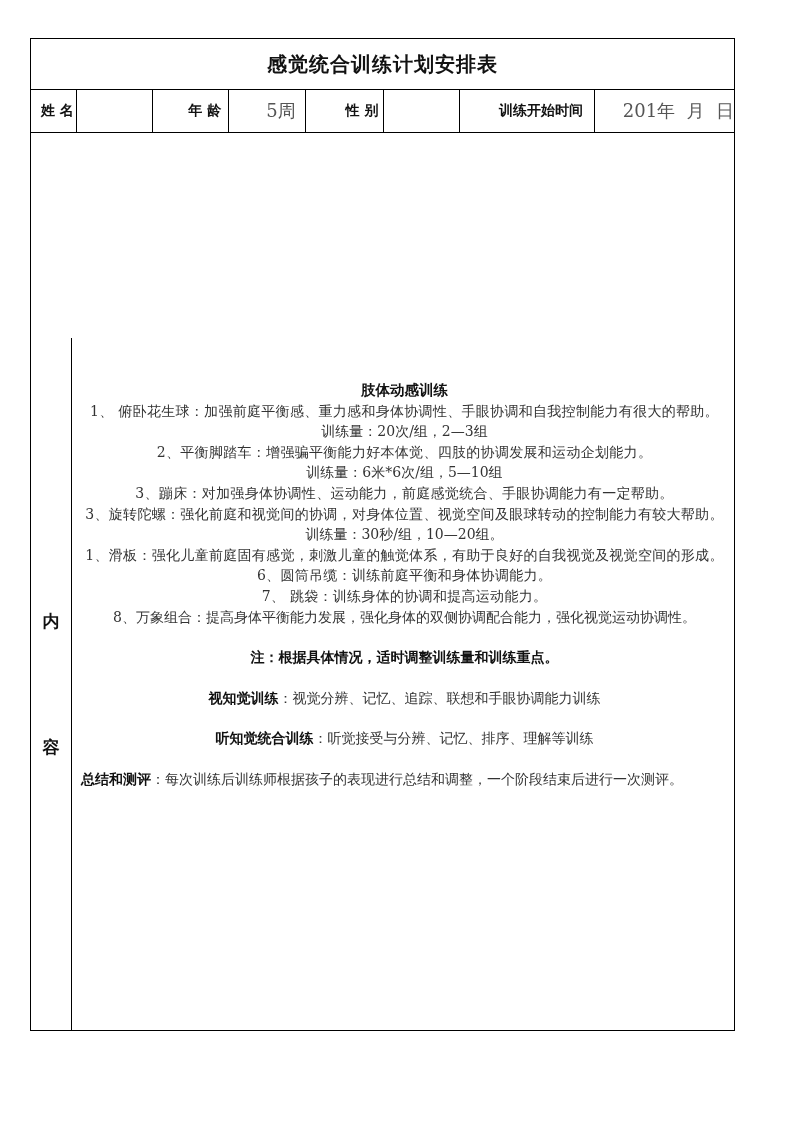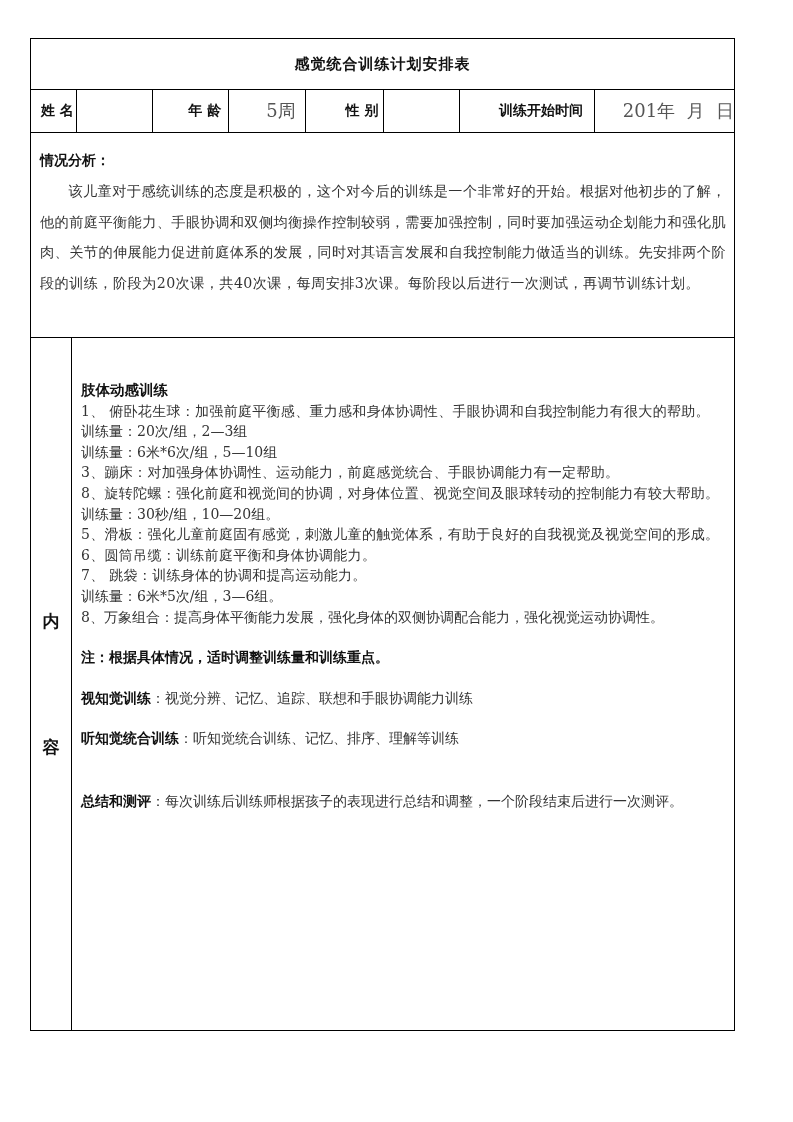--- a/index.html
+++ b/index.html
@@ -1,33 +1,33 @@
 <!DOCTYPE html>
 <html><head>
 <meta charset="utf-8">
 <style>
   html, body { margin: 0; padding: 0; background: #ffffff; }
   body { width: 793px; height: 1122px; position: relative; font-family: "DejaVu Serif", "Liberation Serif", serif; color: #222; }
   .sheet { position: absolute; left: 30px; top: 38px; width: 705px; height: 993px; box-sizing: border-box; border: 1.3px solid #000; }
   .row { position: absolute; left: 0; width: 703px; box-sizing: border-box; }
   .title-row { top: 0; height: 51px; border-bottom: 1.3px solid #000; display: flex; align-items: center; justify-content: center; }
-  .title { font-size: 15px; font-weight: bold; letter-spacing: 1px; color: #111; }
+  .title { font-size: 20px; font-weight: bold; letter-spacing: 1px; color: #111; }
   .info-row { top: 51px; height: 43px; border-bottom: 1.3px solid #000; display: flex; gap: 28px; }
   .cell { box-sizing: border-box; border-right: 1.3px solid #000; height: 100%; display: flex; align-items: center; font-size: 14px; }
   .cell:last-child { border-right: none; }
   .lbl { font-weight: bold; color: #111; }
   .val { color: #555; justify-content: center; font-size: 18px; }
   .analysis-row { top: 94px; height: 205px; border-bottom: 1.3px solid #000; padding: 19px 8px 0 9px; }
   .sec-heading { font-weight: bold; font-size: 14px; color: #111; margin: 0 0 6px 0; }
   .analysis-text { font-size: 14.2px; line-height: 30.5px; text-indent: 2em; text-align: justify; margin: 0; color: #333; letter-spacing: 0.4px; }
   .content-row { top: 299px; height: 692px; display: flex; }
   .side { width: 41px; border-right: 1.3px solid #000; box-sizing: border-box; position: relative; }
   .side span { position: absolute; left: 0; width: 40px; text-align: center; font-weight: bold; font-size: 17px; color: #111; }
   .main { flex: 1; padding: 42px 6px 0 9px; font-size: 14px; color: #333; }
-  .main p { margin: 0; line-height: 20.6px; }
+  .main p { margin: 0; line-height: 20.6px; text-align: center; }
   .main .h { font-weight: bold; font-size: 14.5px; color: #111; }
   .item { padding-left: 2.05em; text-indent: -2.05em; text-align: justify; letter-spacing: 0.3px; }
   .gap { height: 20px; }
   .b { font-weight: bold; color: #111; }
 </style>
 </head>
 <body>
 
 <div class="sheet">
 
@@ -39,52 +39,48 @@
     <div class="cell lbl" style="width:62px;padding-left:10px;">姓 名</div>
     <div class="cell val" style="width:70px;"></div>
     <div class="cell lbl" style="width:70px;justify-content:center;">年 龄</div>
     <div class="cell val" style="width:70px;">5周</div>
     <div class="cell lbl" style="width:67px;padding-left:12px;">性 别</div>
     <div class="cell val" style="width:71px;"></div>
     <div class="cell lbl" style="width:155px;justify-content:center;">训练开始时间</div>
     <div class="cell val" style="width:138px;white-space:pre;">201年  月  日</div>
   </div>
 
-  <div class="row analysis-row">
-    <p class="sec-heading">情况分析：</p>
-    <p class="analysis-text">该儿童对于感统训练的态度是积极的，这个对今后的训练是一个非常好的开始。根据对他初步的了解，他的前庭平衡能力、手眼协调和双侧均衡操作控制较弱，需要加强控制，同时要加强运动企划能力和强化肌肉、关节的伸展能力促进前庭体系的发展，同时对其语言发展和自我控制能力做适当的训练。先安排两个阶段的训练，阶段为20次课，共40次课，每周安排3次课。每阶段以后进行一次测试，再调节训练计划。</p>
-  </div>
 
   <div class="row content-row">
     <div class="side">
       <span style="top:272px;">内</span>
       <span style="top:398px;">容</span>
     </div>
     <div class="main">
       <p class="h">肢体动感训练</p>
 
       <p class="item">1、 俯卧花生球：加强前庭平衡感、重力感和身体协调性、手眼协调和自我控制能力有很大的帮助。</p>
       <p>训练量：20次/组，2—3组</p>
+      <p class="item">2、平衡脚踏车：增强骗平衡能力好本体觉、四肢的协调发展和运动企划能力。</p>
       <p>训练量：6米*6次/组，5—10组</p>
       <p class="item">3、蹦床：对加强身体协调性、运动能力，前庭感觉统合、手眼协调能力有一定帮助。</p>
-      <p class="item">8、旋转陀螺：强化前庭和视觉间的协调，对身体位置、视觉空间及眼球转动的控制能力有较大帮助。</p>
+      <p class="item">3、旋转陀螺：强化前庭和视觉间的协调，对身体位置、视觉空间及眼球转动的控制能力有较大帮助。</p>
       <p>训练量：30秒/组，10—20组。</p>
-      <p class="item">5、滑板：强化儿童前庭固有感觉，刺激儿童的触觉体系，有助于良好的自我视觉及视觉空间的形成。</p>
+      <p class="item">1、滑板：强化儿童前庭固有感觉，刺激儿童的触觉体系，有助于良好的自我视觉及视觉空间的形成。</p>
       <p class="item">6、圆筒吊缆：训练前庭平衡和身体协调能力。</p>
       <p class="item">7、 跳袋：训练身体的协调和提高运动能力。</p>
-      <p>训练量：6米*5次/组，3—6组。</p>
       <p class="item" style="letter-spacing:0;">8、万象组合：提高身体平衡能力发展，强化身体的双侧协调配合能力，强化视觉运动协调性。</p>
 
       <div class="gap"></div>
       <p class="b">注：根据具体情况，适时调整训练量和训练重点。</p>
 
       <div class="gap"></div>
       <p><span class="b">视知觉训练</span><span>：视觉分辨、记忆、追踪、联想和手眼协调能力训练</span></p>
 
       <div class="gap"></div>
-      <p><span class="b">听知觉统合训练</span><span>：听知觉统合训练、记忆、排序、理解等训练</span></p>
+      <p><span class="b">听知觉统合训练</span><span>：听觉接受与分辨、记忆、排序、理解等训练</span></p>
 
       <div class="gap"></div>
-      <p style="text-align:justify;margin-top:22px;"><span class="b">总结和测评</span><span>：每次训练后训练师根据孩子的表现进行总结和调整，一个阶段结束后进行一次测评。</span></p>
+      <p style="text-align:justify;"><span class="b">总结和测评</span><span>：每次训练后训练师根据孩子的表现进行总结和调整，一个阶段结束后进行一次测评。</span></p>
     </div>
   </div>
 
 </div>
 
 </body></html>

